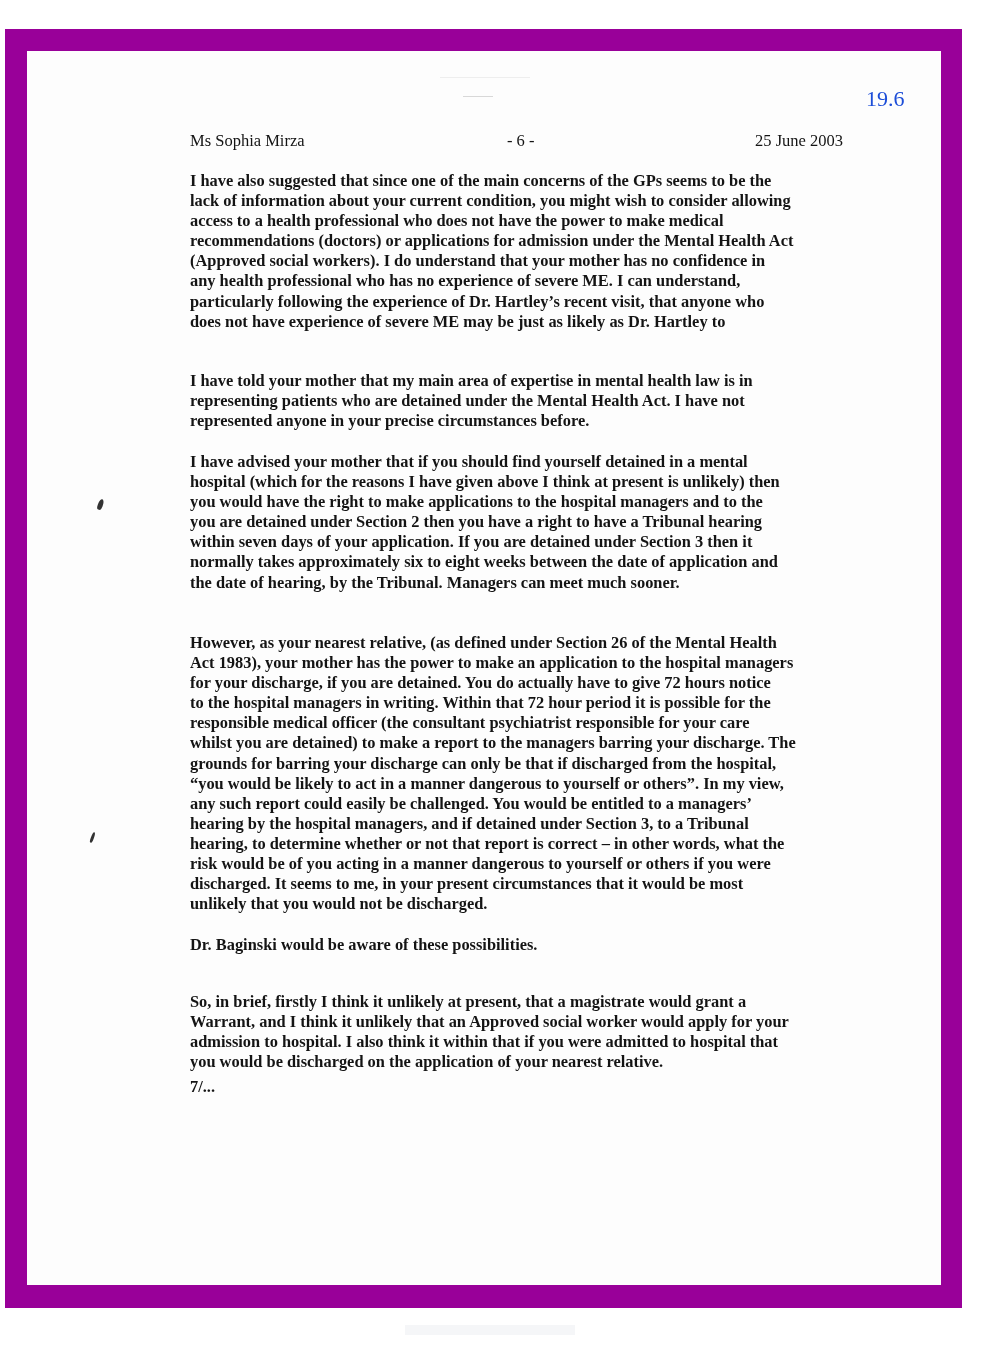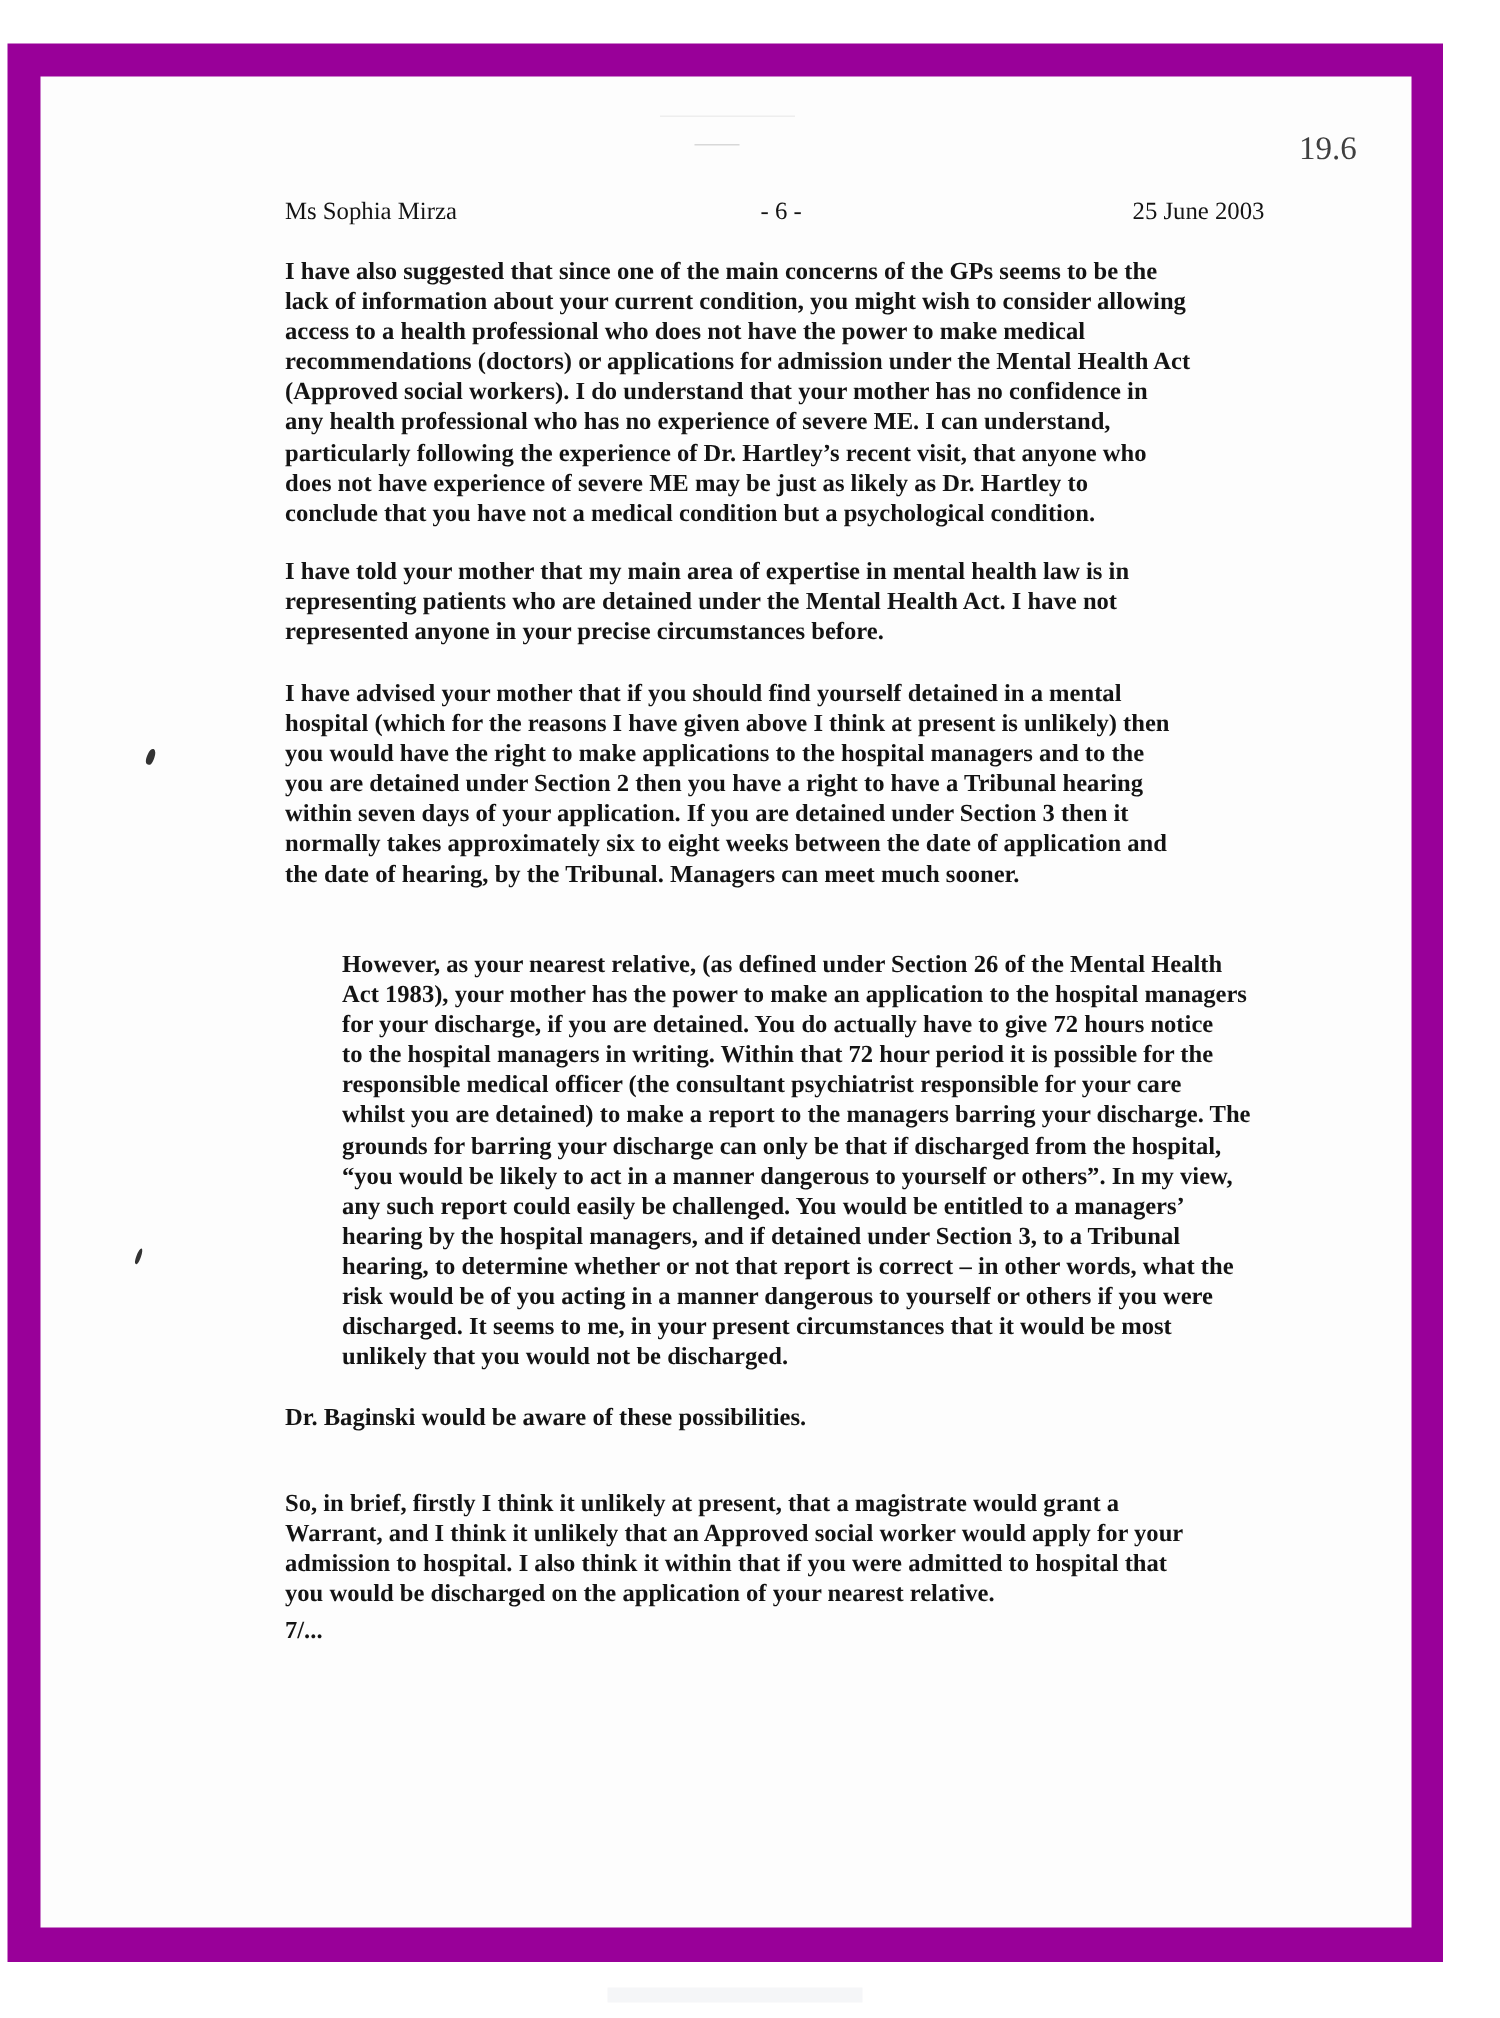--- a/index.html
+++ b/index.html
@@ -1,20 +1,20 @@
 <!DOCTYPE html>
 <html><head>
 <meta charset="utf-8">
 <style>
   html, body { margin: 0; padding: 0; background: #ffffff; }
   body { width: 1000px; height: 1345px; position: relative; overflow: hidden;
          font-family: "Liberation Serif", "DejaVu Serif", serif; color: #141414; }
   .frame { position: absolute; left: 5px; top: 29px; width: 957px; height: 1279px; background: #990099; }
   .paper { position: absolute; left: 27px; top: 51px; width: 914px; height: 1234px; background: #fdfdfd; }
-  .page-ref { position: absolute; left: 866px; top: 86px; font-size: 22px; color: #404040; text-align: right; }
+  .page-ref { position: absolute; left: 866px; top: 86px; font-size: 22px; color: #1d4ed8; text-align: right; }
   .faint-mark { position: absolute; background: #d8d8d8; height: 1px; }
   .hdr { position: absolute; top: 131px; font-size: 16.5px; }
   .hdr-left { left: 190px; }
   .hdr-center { left: 507px; }
   .hdr-right { left: 755px; }
   .body-text { position: absolute; left: 190px; width: 640px; font-size: 16.4px; line-height: 20.1px; font-weight: bold; }
   .body-text .ln { display: block; white-space: nowrap; height: 20.1px; }
   .punch { position: absolute; width: 5px; height: 11px; background: #333; border-radius: 50% 50% 40% 40%; transform: rotate(20deg); }
   .bottom-smudge { position: absolute; left: 405px; top: 1325px; width: 170px; height: 10px; background: #f5f6f8; }
 </style>
@@ -35,40 +35,39 @@
 
 <div class="body-text" style="top:171px;">
   <span class="ln">I have also suggested that since one of the main concerns of the GPs seems to be the</span>
   <span class="ln">lack of information about your current condition, you might wish to consider allowing</span>
   <span class="ln">access to a health professional who does not have the power to make medical</span>
   <span class="ln">recommendations (doctors) or applications for admission under the Mental Health Act</span>
   <span class="ln">(Approved social workers).  I do understand that your mother has no confidence in</span>
   <span class="ln">any health professional who has no experience of severe ME.  I can understand,</span>
   <span class="ln">particularly following the experience of Dr. Hartley’s recent visit, that anyone who</span>
   <span class="ln">does not have experience of severe ME may be just as likely as Dr. Hartley to</span>
-  <span class="ln">conclude that you have not a medical condition but a psychological condition.</span>
 </div>
 
 <div class="body-text" style="top:371px;">
   <span class="ln">I have told your mother that my main area of expertise in mental health law is in</span>
   <span class="ln">representing patients who are detained under the Mental Health Act.  I have not</span>
   <span class="ln">represented anyone in your precise circumstances before.</span>
 </div>
 
 <div class="body-text" style="top:452px;">
   <span class="ln">I have advised your mother that if you should find yourself detained in a mental</span>
   <span class="ln">hospital (which for the reasons I have given above I think at present is unlikely) then</span>
   <span class="ln">you would have the right to make applications to the hospital managers and to the</span>
   <span class="ln">you are detained under Section 2 then you have a right to have a Tribunal hearing</span>
   <span class="ln">within seven days of your application.  If you are detained under Section 3 then it</span>
   <span class="ln">normally takes approximately six to eight weeks between the date of application and</span>
   <span class="ln">the date of hearing, by the Tribunal.  Managers can meet much sooner.</span>
 </div>
 
-<div class="body-text" style="top:633px;margin-left:38px;">
+<div class="body-text" style="top:633px;">
   <span class="ln">However, as your nearest relative, (as defined under Section 26 of the Mental Health</span>
   <span class="ln">Act 1983), your mother has the power to make an application to the hospital managers</span>
   <span class="ln">for your discharge, if you are detained.  You do actually have to give 72 hours notice</span>
   <span class="ln">to the hospital managers in writing.  Within that 72 hour period it is possible for the</span>
   <span class="ln">responsible medical officer (the consultant psychiatrist responsible for your care</span>
   <span class="ln">whilst you are detained) to make a report to the managers barring your discharge.  The</span>
   <span class="ln">grounds for barring your discharge can only be that if discharged from the hospital,</span>
   <span class="ln">“you would be likely to act in a manner dangerous to yourself or others”.  In my view,</span>
   <span class="ln">any such report could easily be challenged.  You would be entitled to a managers’</span>
   <span class="ln">hearing by the hospital managers, and if detained under Section 3, to a Tribunal</span>

